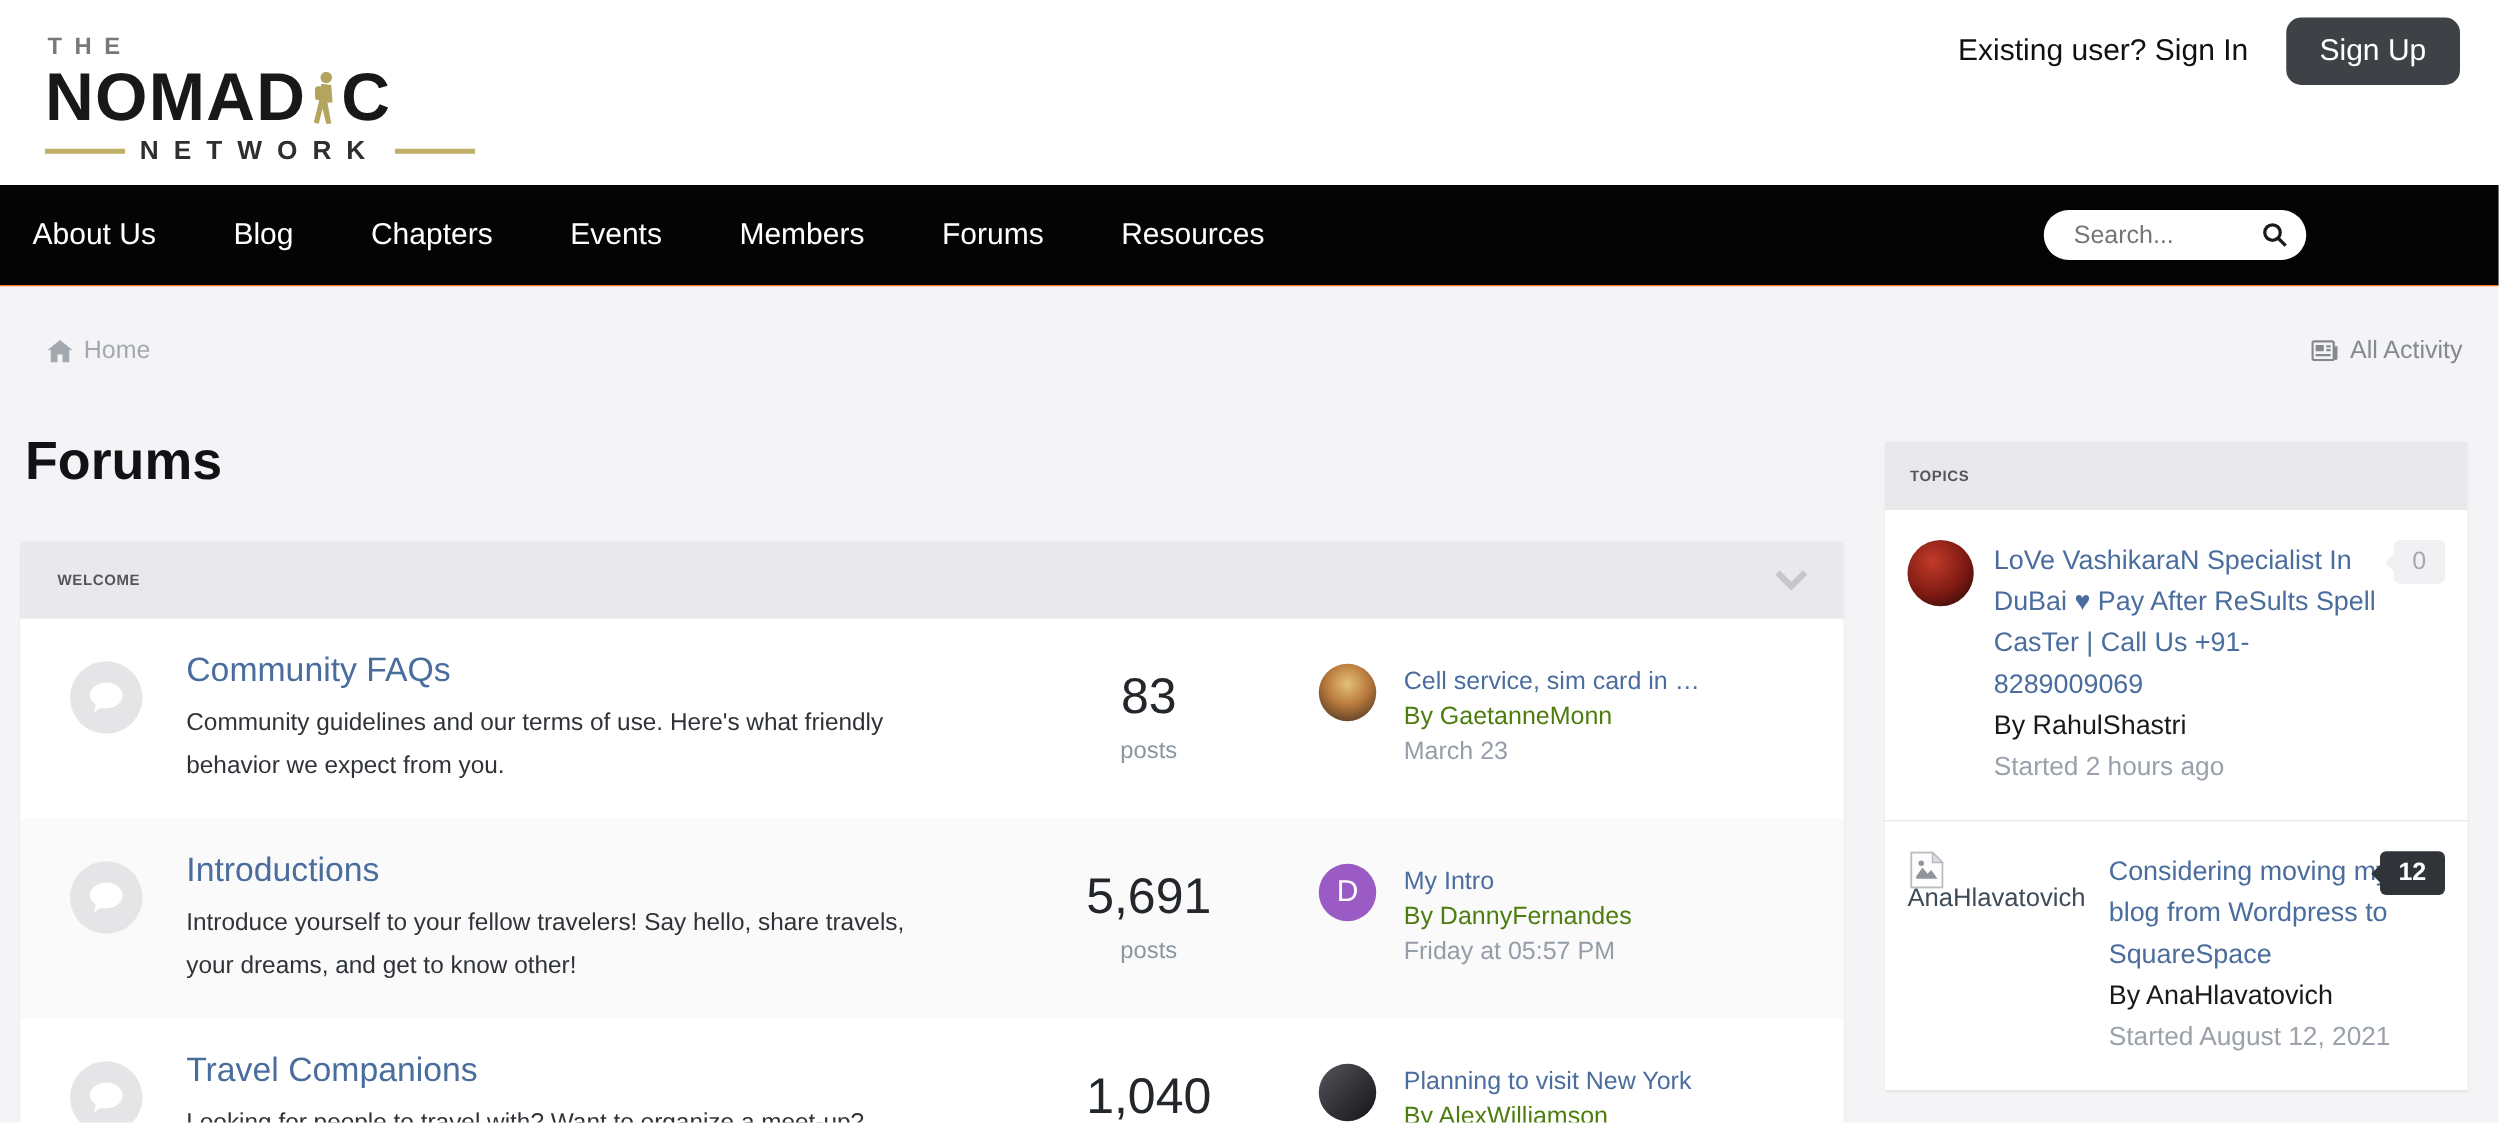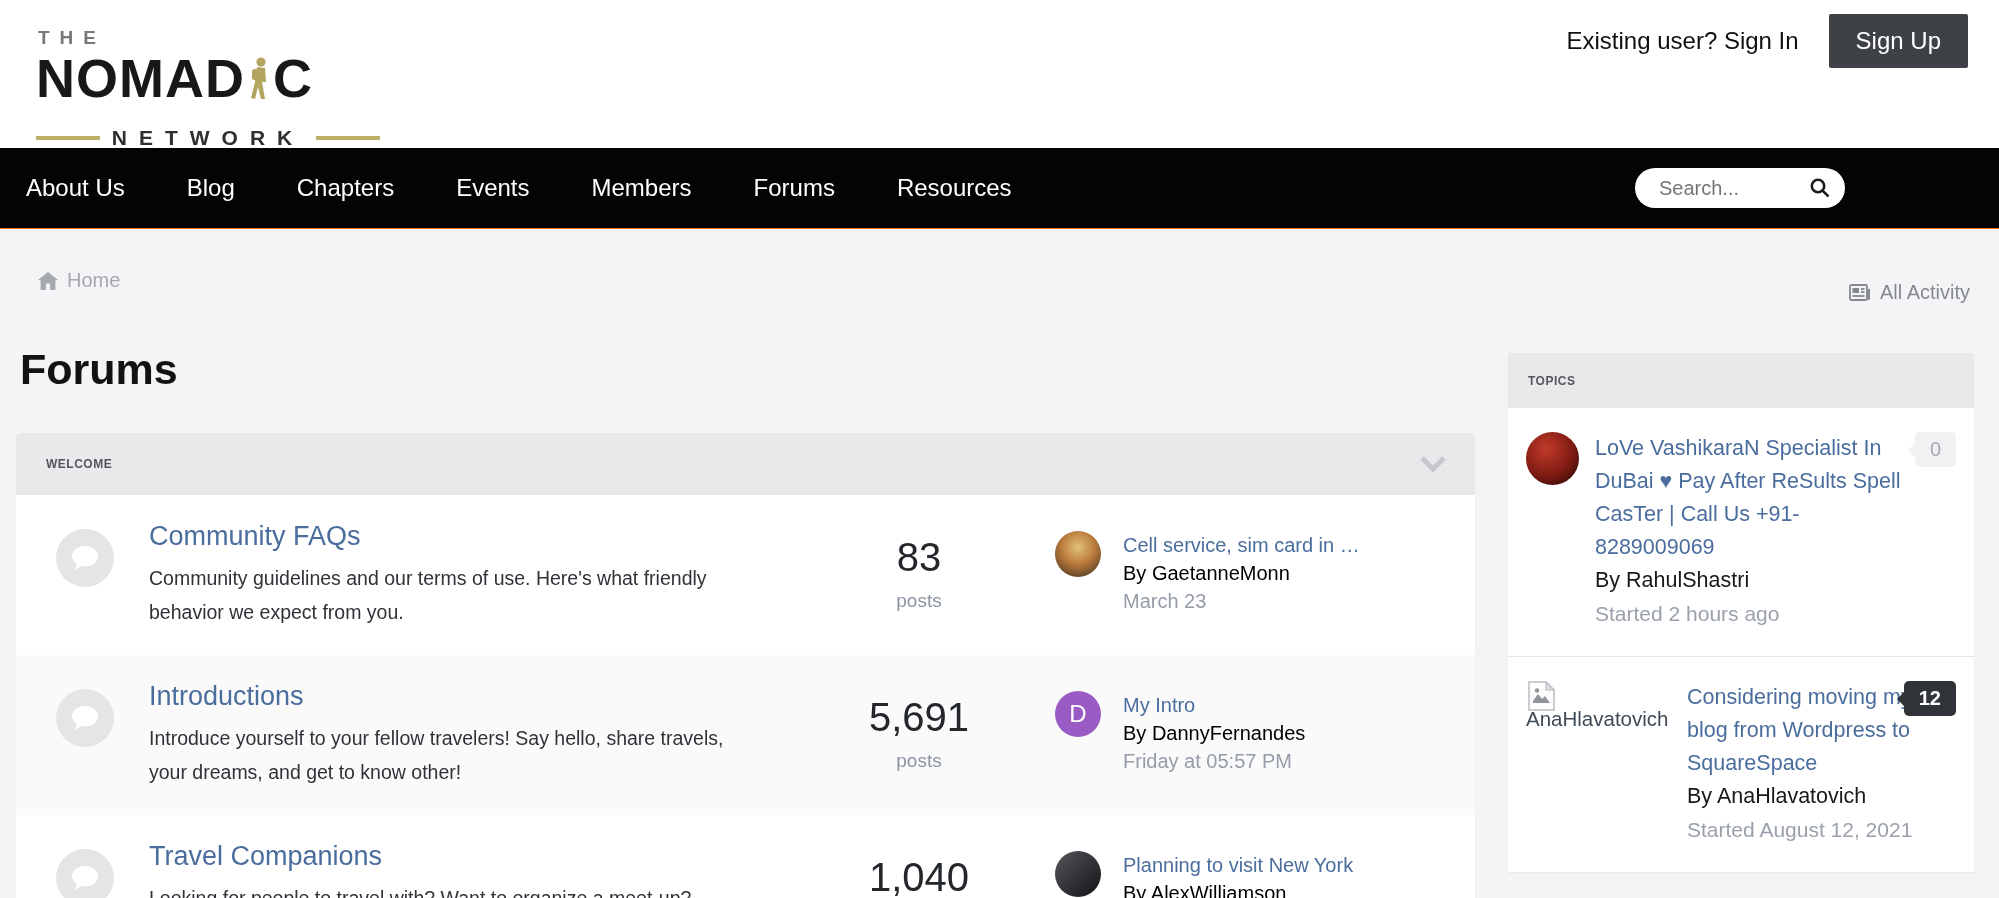--- a/index.html
+++ b/index.html
@@ -19,41 +19,41 @@
     font-family:"Liberation Sans", sans-serif;background:#fff;
   }
   a{text-decoration:none;cursor:pointer;}
 
   
   .site-header{position:relative;height:148px;background:#fff;}
   .logo{position:absolute;left:36px;top:23px;width:344px;cursor:pointer;}
   .logo-the{color:#77787b;font-size:19px;font-weight:600;letter-spacing:10px;margin:4px 0 0 2px;}
   .logo-nomadic{display:flex;align-items:flex-end;font-size:54px;font-weight:800;color:#17181a;letter-spacing:1px;line-height:1;margin-top:2px;}
   .logo-hiker{margin:0 1px 2px 1px;}
-  .logo-network-row{display:flex;align-items:center;gap:12px;margin-top:21px;}
+  .logo-network-row{display:flex;align-items:center;gap:12px;margin-top:4px;}
   .logo-dash{height:4px;background:var(--gold);flex:1;}
   .logo-network{font-size:21px;font-weight:600;letter-spacing:12px;color:#2e2f31;white-space:nowrap;}
   .auth{position:absolute;top:14px;right:31px;display:flex;align-items:center;gap:30px;}
   .signin-link{font-size:24px;color:#0f1011;}
-  .signup-btn{background:var(--btn-dark);color:#fff;font-size:24px;border:none;border-radius:2px;
+  .signup-btn{background:var(--btn-dark);color:#fff;font-size:24px;border:none;border-radius:12px;
     padding:13px 27px;font-family:"Liberation Sans",sans-serif;cursor:pointer;}
 
   
   .main-nav{position:relative;height:80px;background:var(--nav-bg);display:flex;align-items:center;padding-left:26px;}
   .nav-item{color:#fff;font-size:24px;margin-right:62px;white-space:nowrap;}
   .search-pill{position:absolute;left:1635px;top:20px;width:210px;height:40px;border-radius:20px;
     background:#fff;display:flex;align-items:center;padding:0 14px 0 22px;}
   .search-pill input{border:none;outline:none;flex:1;min-width:0;font-size:20px;color:#333;
     font-family:"Liberation Sans",sans-serif;background:transparent;}
   .search-pill input::placeholder{color:#757575;}
 
   
   .content{position:absolute;top:228px;left:0;right:0;bottom:0;background:var(--page-bg);border-top:1px solid #f97316;}
   .crumb-left{position:absolute;left:38px;top:40px;display:flex;align-items:center;gap:9px;font-size:20px;color:#a4a9b0;}
-  .crumb-right{position:absolute;right:29px;top:40px;display:flex;align-items:center;gap:9px;font-size:20px;color:#83898f;margin-top:12px;}
+  .crumb-right{position:absolute;right:29px;top:40px;display:flex;align-items:center;gap:9px;font-size:20px;color:#83898f;}
   .page-title{position:absolute;left:20px;top:116px;font-size:43px;font-weight:700;color:#101214;margin:0;}
 
   
   .forum-panel{position:absolute;left:16px;top:204px;width:1459px;border-radius:5px 5px 0 0;overflow:hidden;
     box-shadow:0 1px 2px rgba(0,0,0,0.06);}
   .panel-head{height:62px;background:var(--panel-head);display:flex;align-items:center;justify-content:space-between;padding:0 28px 0 30px;}
   .panel-head-title{font-size:12px;font-weight:600;letter-spacing:0.5px;color:#55565c;}
   .forum-row{display:flex;align-items:flex-start;background:#fff;min-height:152px;padding:26px 24px 26px 40px;}
   .forum-row.alt{background:#fafafb;}
   .row-icon{width:58px;height:58px;border-radius:50%;background:#e5e5e8;flex:none;margin:8px 35px 0 0;
@@ -65,21 +65,21 @@
   .stats-num{font-size:40px;color:#23272b;}
   .stats-label{font-size:19px;color:#8b94a1;margin-top:10px;}
   .row-last{margin-left:46px;margin-top:10px;display:flex;gap:22px;min-width:0;}
   .avatar{width:46px;height:46px;border-radius:50%;flex:none;cursor:pointer;}
   .avatar-letter{display:flex;align-items:center;justify-content:center;color:#fff;font-size:24px;font-weight:500;}
   .av-photo-autumn{background:radial-gradient(circle at 50% 35%,#e4c177,#b97a3c 45%,#6b4a2a 78%,#3c2d1c);}
   .av-photo-dark{background:linear-gradient(135deg,#55555a,#303036 55%,#141417);}
   .av-purple{background:#9a5cc4;}
   .last-lines{font-size:20px;line-height:28px;min-width:0;}
   .last-title{color:var(--accent);display:block;white-space:nowrap;}
-  .last-by{color:#000000;}
+  .last-by{color:#4d7c0f;}
   .last-date{color:#959da8;}
 
   
   .sidebar{position:absolute;left:1508px;top:124px;width:466px;background:#fff;border-radius:5px 5px 0 0;
     box-shadow:0 1px 2px rgba(0,0,0,0.06);}
   .sidebar .panel-head{height:55px;padding:0 20px;}
   .topic{position:relative;display:flex;align-items:flex-start;padding:24px 18px 26px 18px;}
   .topic + .topic{border-top:1px solid #e6e6e9;}
   .topic-avatar{width:53px;height:53px;border-radius:50%;flex:none;margin-right:16px;cursor:pointer;
     background:radial-gradient(circle at 38% 32%,#c23b2a,#7e1a12 55%,#240a07 95%);}

